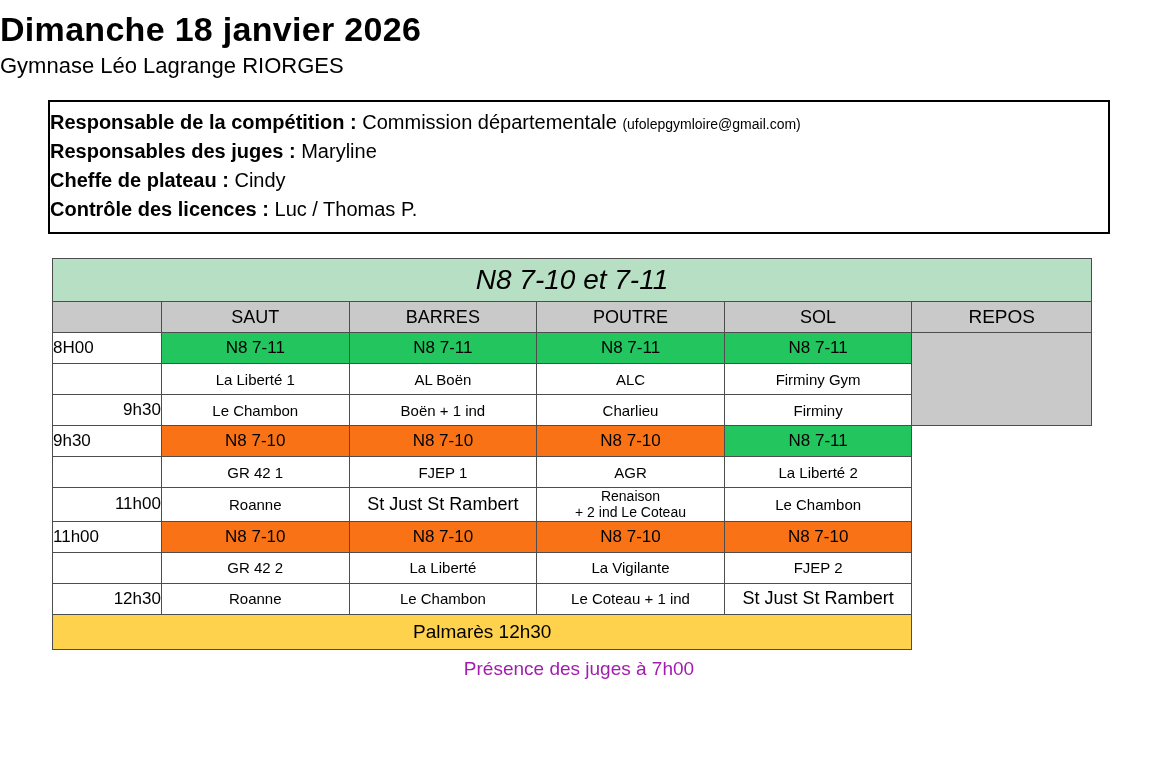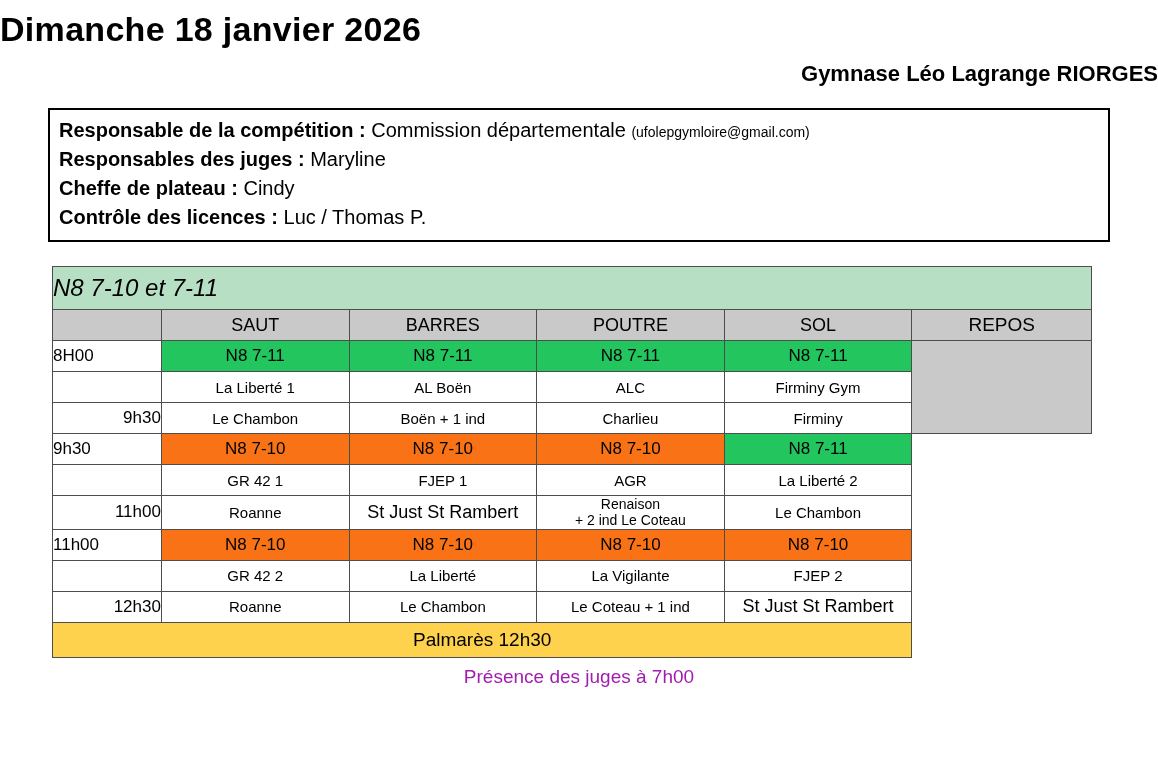--- a/index.html
+++ b/index.html
@@ -24,32 +24,32 @@
   
   .title {
     text-align: left;
     font-size: 34px;
     font-weight: bold;
     margin-top: 10px;
     line-height: 1.15;
     letter-spacing: 0.3px;
   }
   .subtitle {
-    text-align: right;
+    text-align: left;
     font-size: 22px;
-    font-weight: bold;
-    margin-top: 12px;
+    font-weight: normal;
+    margin-top: 4px;
     line-height: 1.15;
   }
 
   
   .info-box {
     margin: 22px 48px 0 48px;
     border: 2px solid #000;
-    padding: 6px 10px 8px 9px;
+    padding: 6px 10px 8px 0;
     box-sizing: border-box;
   }
   .info-line {
     font-size: 20px;
     line-height: 1.45;
     white-space: nowrap;
   }
   .info-line .lbl {
     font-weight: bold;
   }
@@ -66,22 +66,22 @@
     width: 1040px;
     table-layout: fixed;
   }
   table.sched td, table.sched th {
     border: 1px solid #4d4d4d;
     padding: 0;
     font-weight: normal;
   }
   .band-title {
     background: #b7dfc4;
-    text-align: left;
-    font-size: 24px;
+    text-align: center;
+    font-size: 28px;
     font-style: italic;
     font-weight: bold;
     height: 42px;
   }
   .colhead {
     background: #c9c9c9;
     text-align: center;
     font-size: 18px;
     height: 30px;
   }

